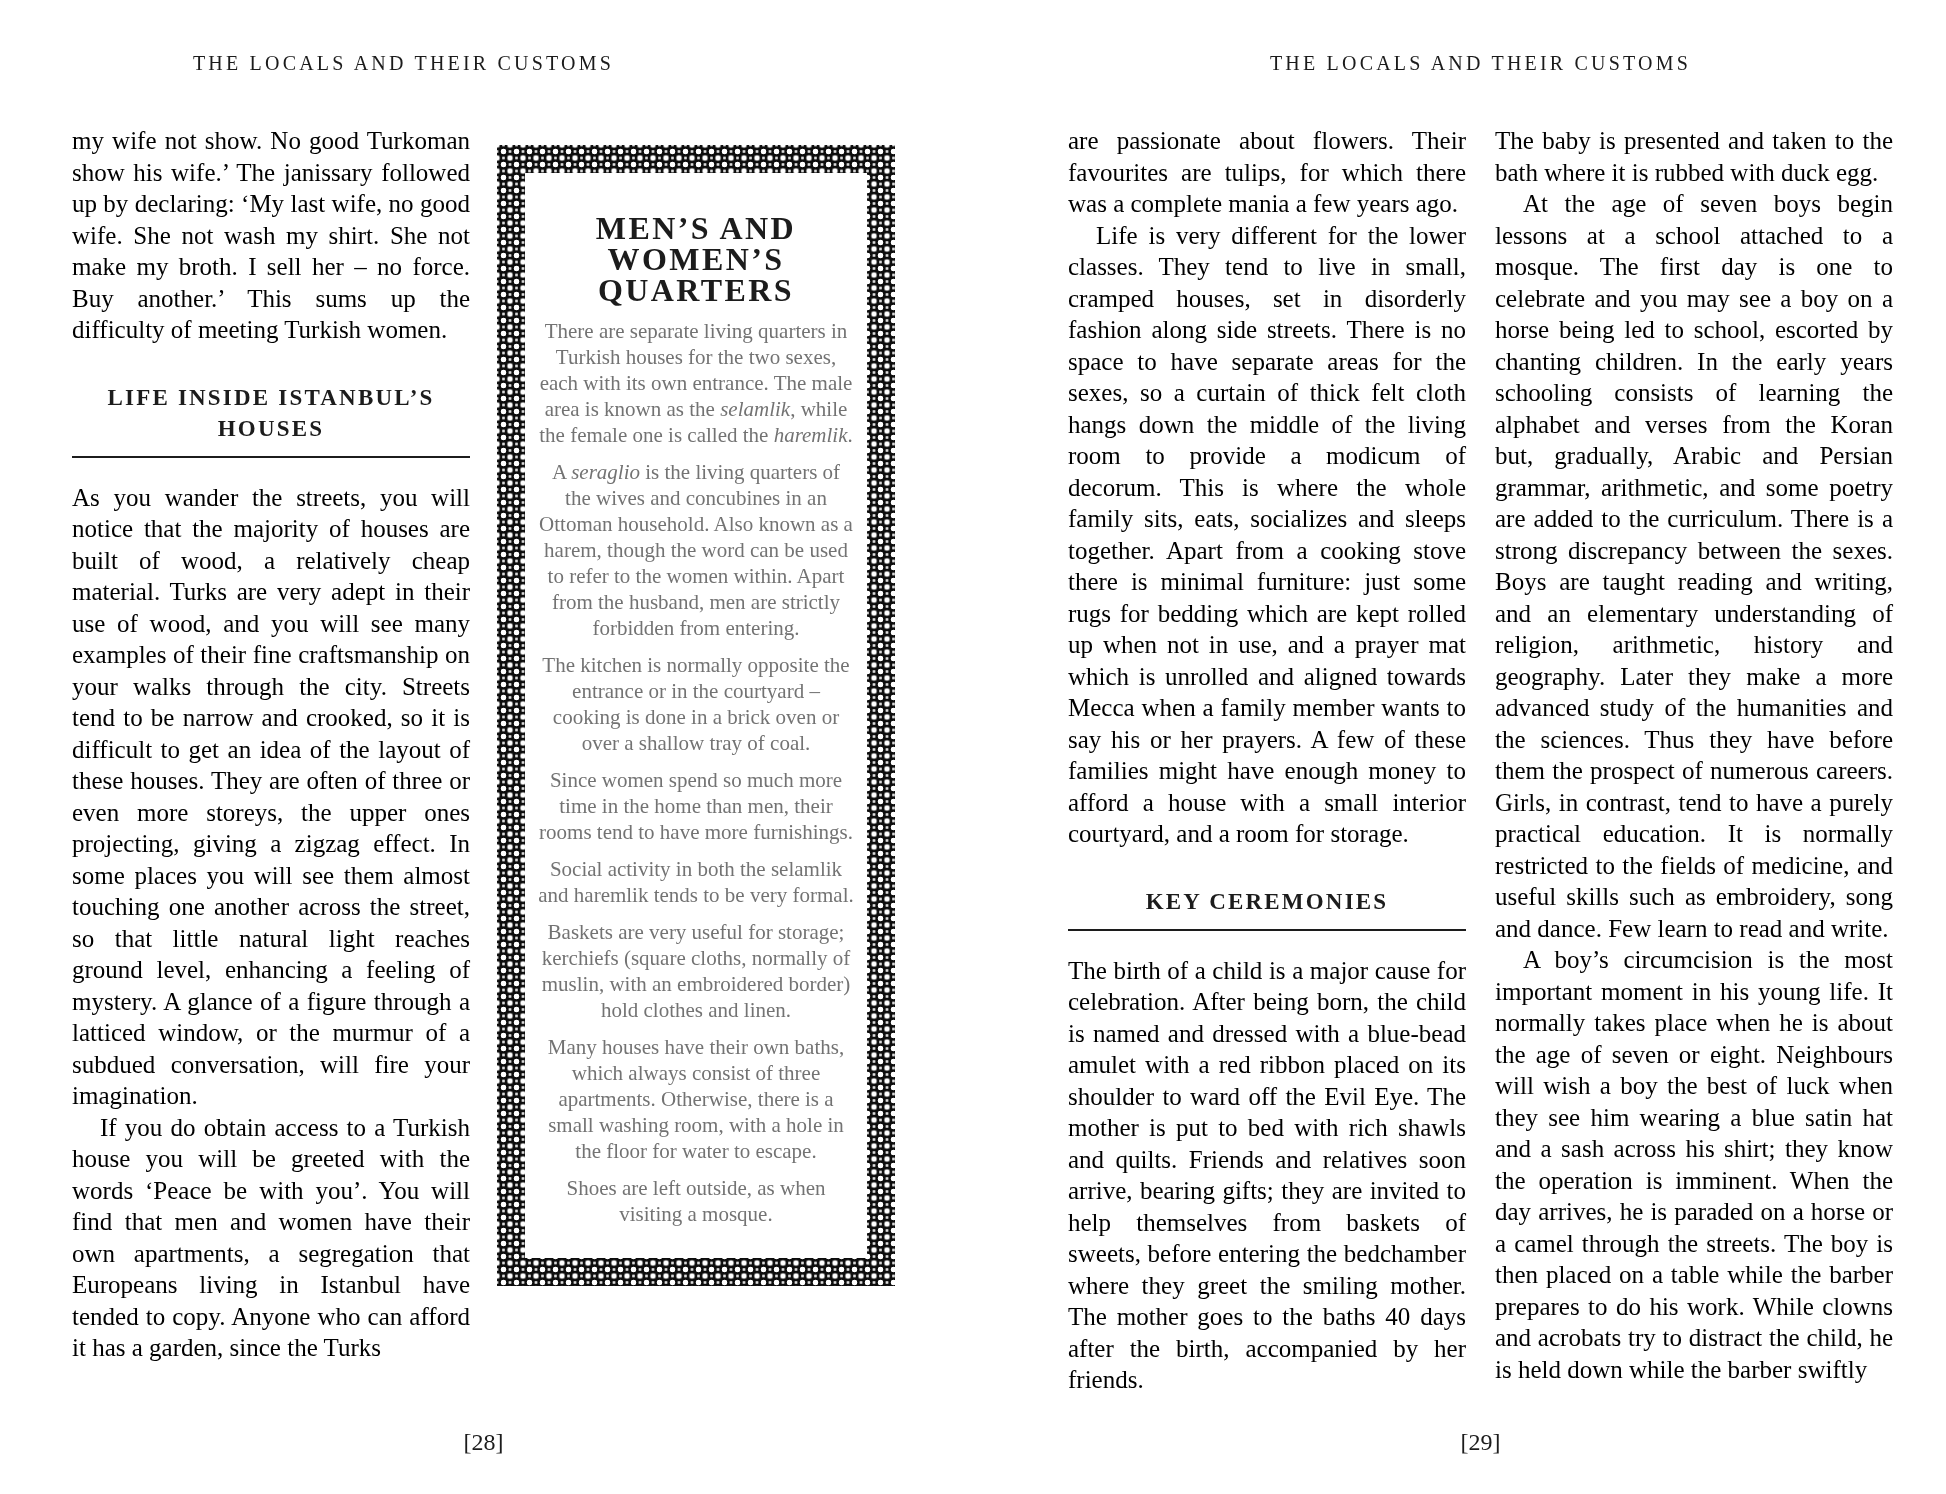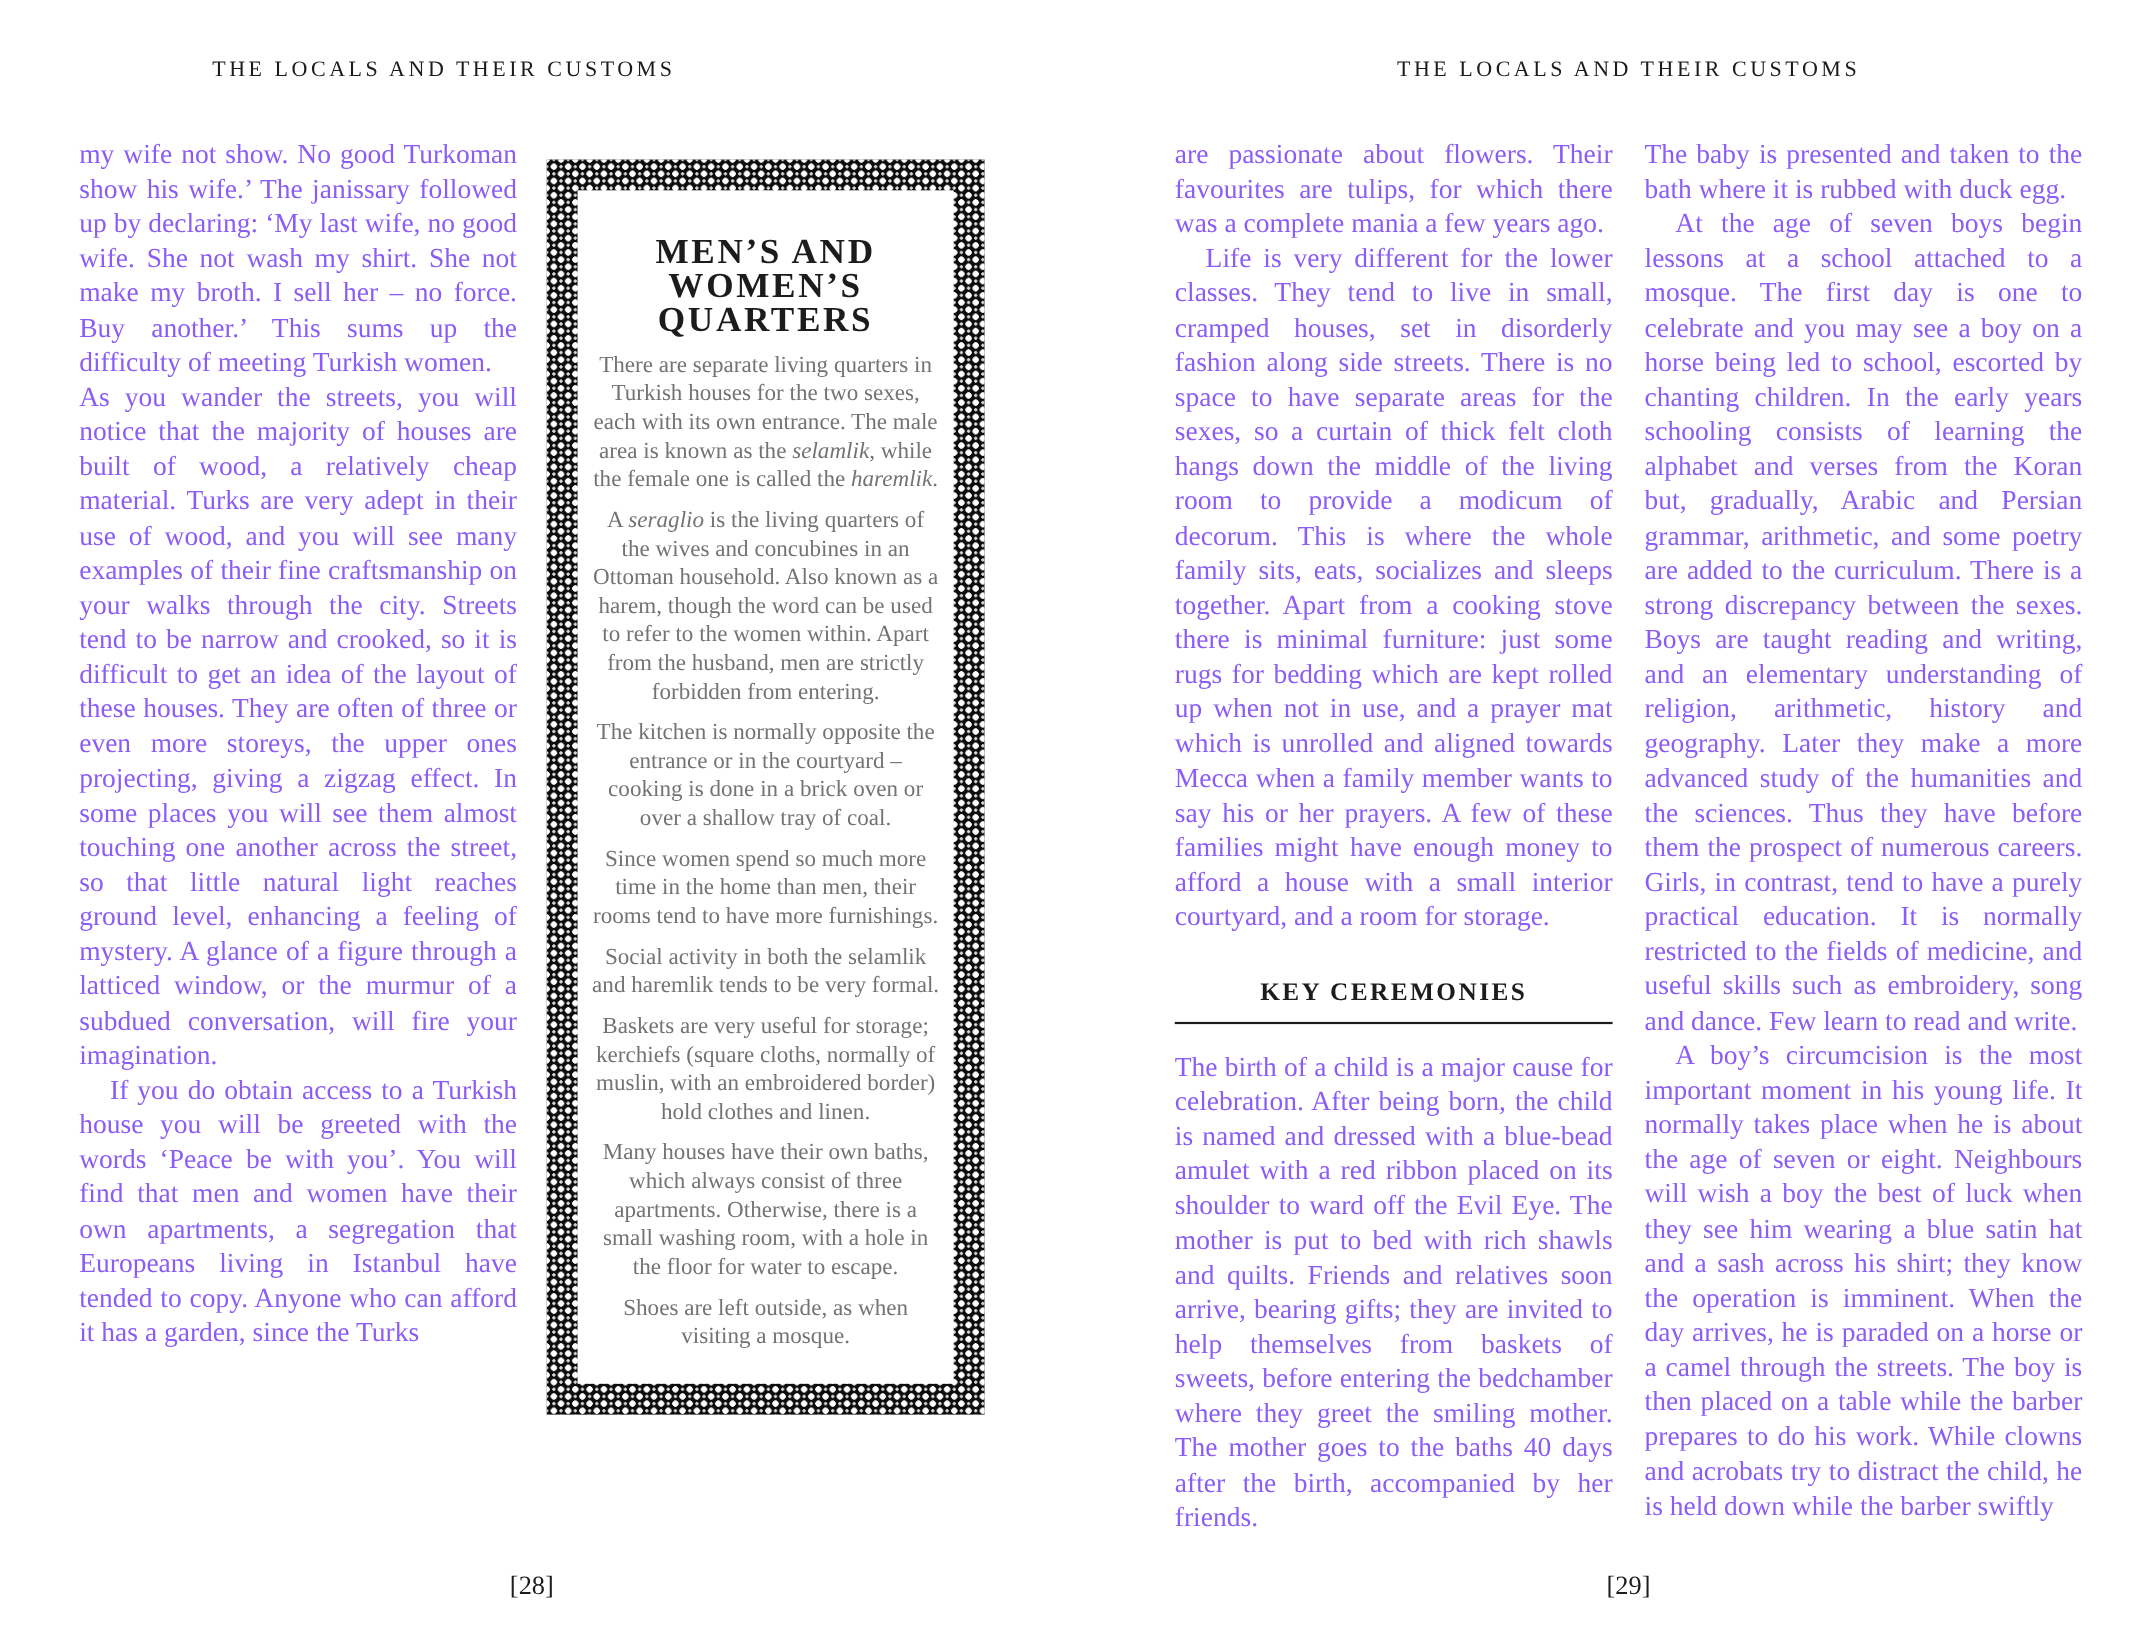--- a/index.html
+++ b/index.html
@@ -20,21 +20,21 @@
   }
   .page-left .running-head{transform:translateX(-80px);}
 
   .page-body{display:flex;align-items:flex-start;}
   .text-col{width:398px;}
   .col{width:398px;}
   .col + .col{margin-left:29px;}
 
   .para{
     margin:0;font-size:25px;line-height:31.5px;
-    text-align:justify;hyphens:none;color:#8b5cf6;
+    text-align:justify;hyphens:none;color:#000000;
   }
   .indent{text-indent:28px;}
 
   .section-heading{
     margin:36px 0 24px;padding-bottom:12px;
     border-bottom:2px solid #1c1c1c;
     font-size:23px;font-weight:600;letter-spacing:2.2px;
     line-height:31px;text-align:center;
   }
 
@@ -71,20 +71,21 @@
 <body>
 
 <div class="spread">
 
   <section class="page page-left">
     <header class="running-head">THE LOCALS AND THEIR CUSTOMS</header>
 
     <div class="page-body">
       <div class="text-col">
         <p class="para">my wife not show. No good Turkoman show his wife.’ The janissary followed up by declaring: ‘My last wife, no good wife. She not wash my shirt. She not make my broth. I sell her – no force. Buy another.’ This sums up the difficulty of meeting Turkish women.</p>
+        <h2 class="section-heading">LIFE INSIDE ISTANBUL’S HOUSES</h2>
         <p class="para">As you wander the streets, you will notice that the majority of houses are built of wood, a relatively cheap material. Turks are very adept in their use of wood, and you will see many examples of their fine craftsmanship on your walks through the city. Streets tend to be narrow and crooked, so it is difficult to get an idea of the layout of these houses. They are often of three or even more storeys, the upper ones projecting, giving a zigzag effect. In some places you will see them almost touching one another across the street, so that little natural light reaches ground level, enhancing a feeling of mystery. A glance of a figure through a latticed window, or the murmur of a subdued conversation, will fire your imagination.</p>
         <p class="para indent">If you do obtain access to a Turkish house you will be greeted with the words ‘Peace be with you’. You will find that men and women have their own apartments, a segregation that Europeans living in Istanbul have tended to copy. Anyone who can afford it has a garden, since the Turks</p>
       </div>
 
       <aside class="ornate-box">
         <div class="ornate-frame">
           <div class="box-inner">
             <h3 class="box-title">MEN’S AND WOMEN’S QUARTERS</h3>
             <div>
                 <p class="box-para">There are separate living quarters in Turkish houses for the two sexes, each with its own entrance. The male area is known as the <i>selamlik</i>, while the female one is called the <i>haremlik</i>.</p>

